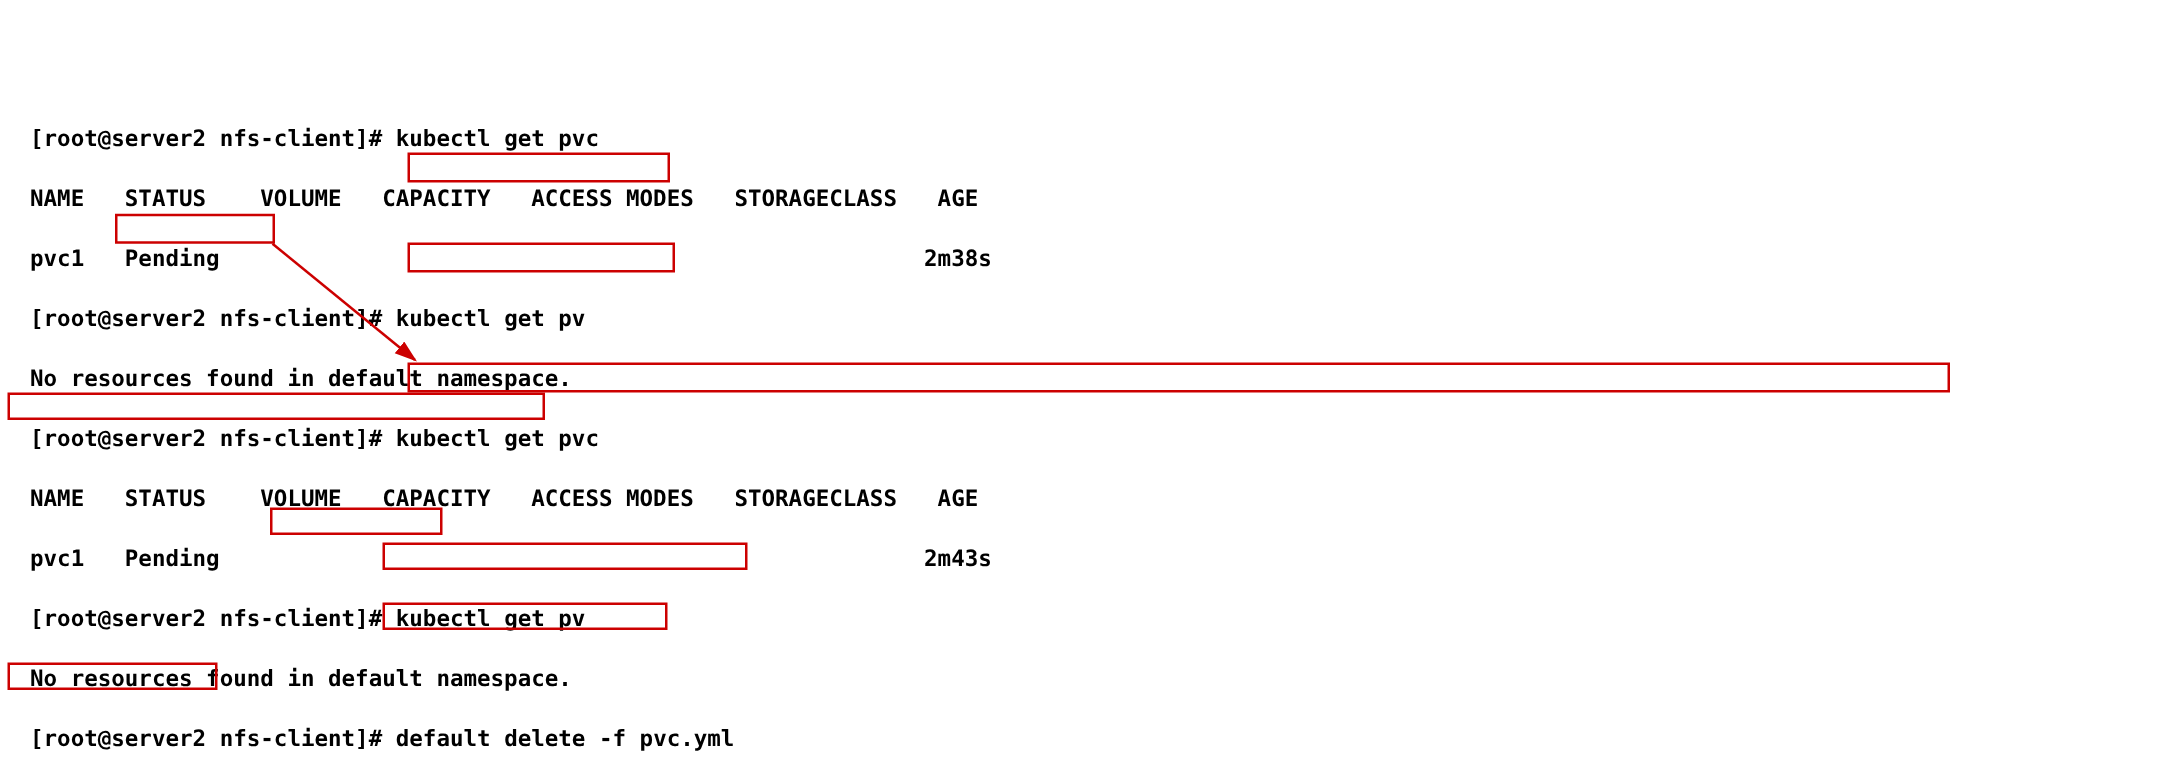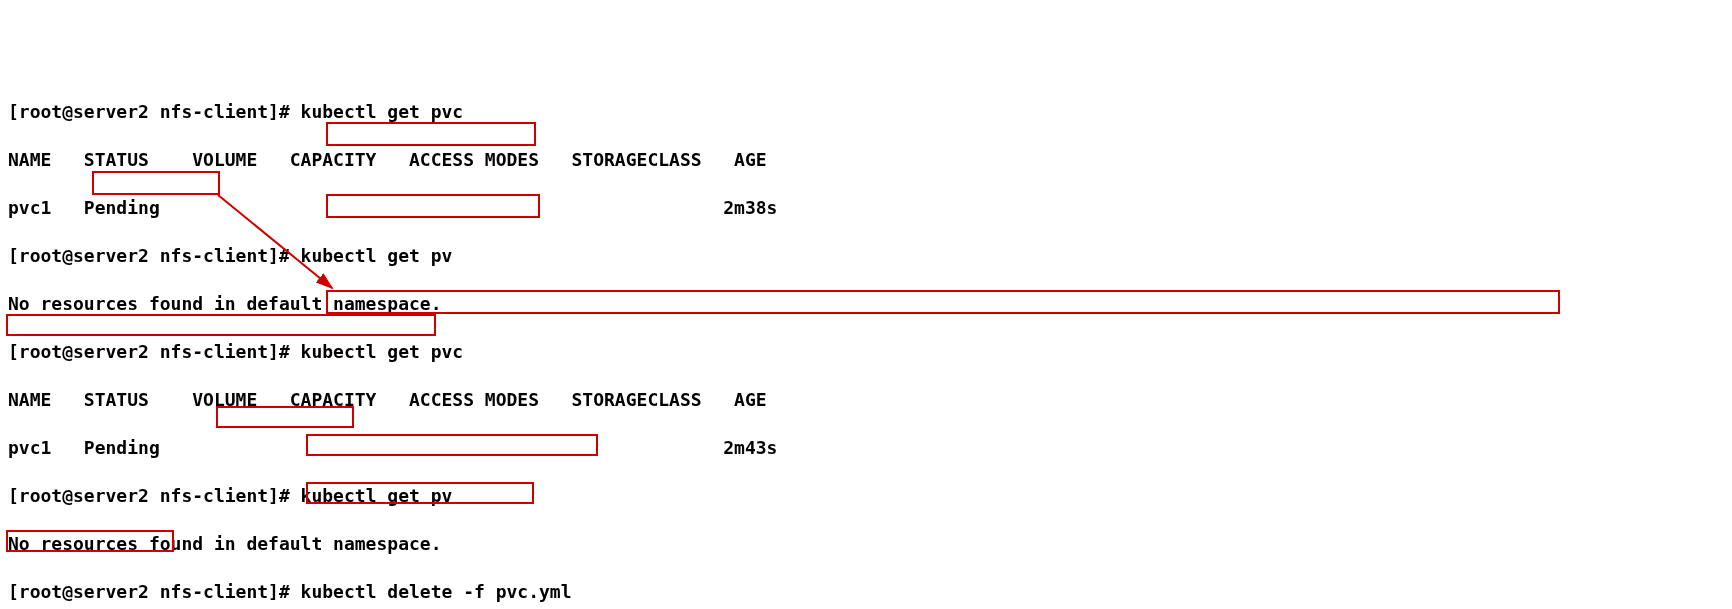--- a/index.html
+++ b/index.html
@@ -7,21 +7,21 @@
     font-family: "DejaVu Sans Mono", "Liberation Mono", Consolas, monospace;
     font-size: 18px;
     font-weight: bold;
     line-height: 24px;
     background: #ffffff;
     color: #000000;
     white-space: pre;
     padding: 4px 8px;
     position: relative;
   }
-  .line { white-space: pre; position: relative; }
+  .line { white-space: pre; position: relative; margin-left: 16px; }
   .box {
     position: absolute;
     border: 2px solid #c00;
     pointer-events: none;
   }
   .arrow {
     position: absolute;
     pointer-events: none;
   }
 </style>
@@ -33,21 +33,21 @@
 <div class="line"><span>[root@server2 nfs-client]# </span><span>kubectl get pvc</span></div>
 <div class="line">NAME   STATUS    VOLUME   CAPACITY   ACCESS MODES   STORAGECLASS   AGE</div>
 <div class="line">pvc1   Pending                                                    2m38s</div>
 <div class="line"><span>[root@server2 nfs-client]# </span><span>kubectl get pv</span></div>
 <div class="line">No resources found in default namespace.</div>
 <div class="line"><span>[root@server2 nfs-client]# </span><span>kubectl get pvc</span></div>
 <div class="line">NAME   STATUS    VOLUME   CAPACITY   ACCESS MODES   STORAGECLASS   AGE</div>
 <div class="line">pvc1   Pending                                                    2m43s</div>
 <div class="line"><span>[root@server2 nfs-client]# </span><span>kubectl get pv</span></div>
 <div class="line">No resources found in default namespace.</div>
-<div class="line"><span>[root@server2 nfs-client]# </span><span>kubectl delete -f pvc.yml</span></div>
+<div class="line"><span>[root@server2 nfs-client]# </span><span>default delete -f pvc.yml</span></div>
 
 
 
 
 
 
 
 
 
 

